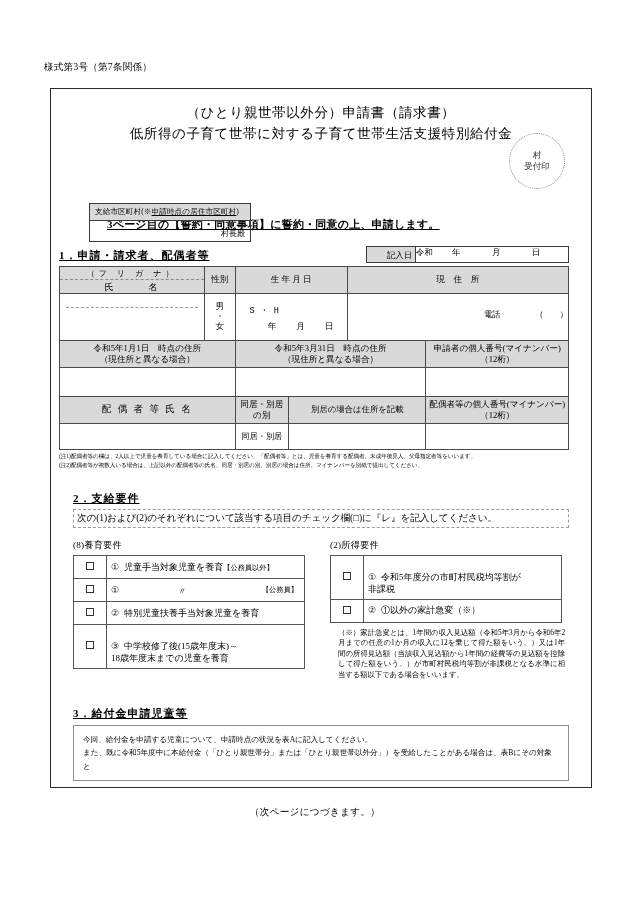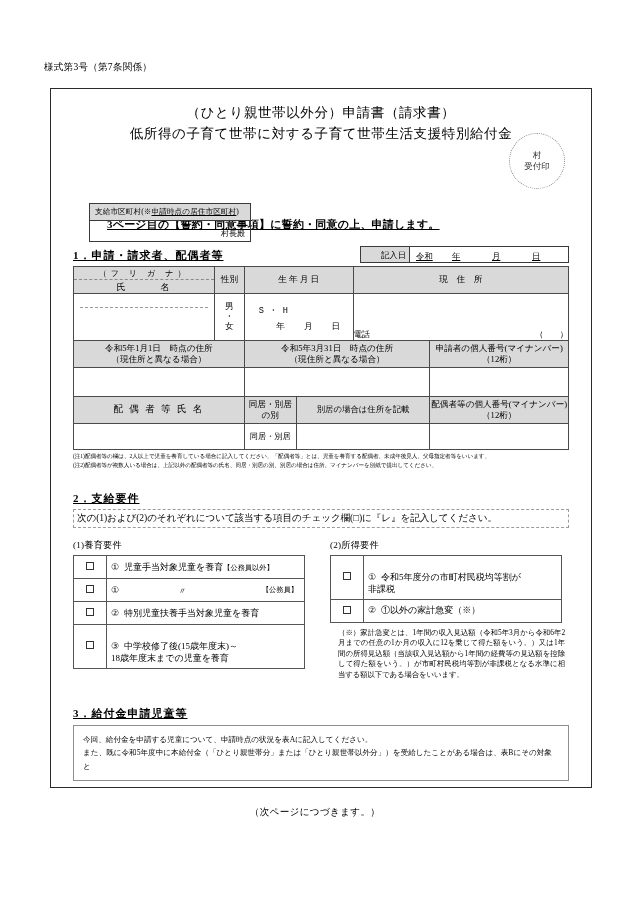--- a/index.html
+++ b/index.html
@@ -113,21 +113,21 @@
   .sec-head {
     font-size: 11px;
     font-weight: bold;
     text-decoration: underline;
     letter-spacing: 1px;
     white-space: nowrap;
   }
 
   
   .sec1-wrap {
-    margin: 14px 22px 0 22px;
+    margin: 14px 22px 0 8px;
     position: relative;
   }
   .sec1-head-row {
     display: flex;
     align-items: flex-end;
     justify-content: space-between;
     margin-bottom: 3px;
   }
   .date-box {
     display: flex;
@@ -139,25 +139,23 @@
   .date-label {
     background: #d9d9d9;
     border-right: 1px solid #3a3a3a;
     padding: 2px 3px 0 20px;
     display: flex;
     align-items: center;
     white-space: nowrap;
   }
   .date-cells {
     display: flex;
-    align-items: flex-end;
+    align-items: flex-start;
     width: 152px;
-    padding-left: 6px;
-    white-space: nowrap;
-    text-decoration: underline;
+    white-space: nowrap;
   }
   .date-cells span { display: inline-block; }
   .d-era { width: 36px; }
   .d-y   { width: 40px; }
   .d-m   { width: 40px; }
 
   table.grid {
     border-collapse: collapse;
     width: 100%;
     table-layout: fixed;
@@ -208,25 +206,25 @@
   .birth-sh { position: absolute; left: 14px; top: 11px; font-family: Liberation Mono, monospace; }
   .birth-ymd {
     position: absolute;
     left: 22px; right: 3px; top: 27px;
     display: flex;
     justify-content: space-around;
   }
   .addr-cell { position: relative; }
   .tel-line {
     position: absolute;
-    left: 0; right: 0; bottom: 0;
+    left: 0; right: 0; bottom: 20px;
     font-size: 8.2px;
     display: flex;
-    justify-content: space-between;
-    gap: 8px;
+    justify-content: flex-end;
+    gap: 35px;
   }
   .mini { font-size: 7.4px; line-height: 1.25; }
   .mn-grid { display: flex; height: 100%; }
   .mn-cell {
     flex: 1;
     border-right: 1px solid #6e6e6e;
   }
   .mn-cell:last-child { border-right: none; }
 
   .notes {
@@ -497,21 +495,21 @@
       </div>
     </div>
 
     <div class="sec2-wrap">
       <div class="sec-head">2．支給要件</div>
       <div class="instr">次の(1)および(2)のそれぞれについて該当する項目のチェック欄(□)に『レ』を記入してください。</div>
 
       <div class="cols">
 
         <div class="col">
-          <div class="col-title">(1)養育要件</div>
+          <div class="col-title">(8)養育要件</div>
           <table class="chk">
             <tbody>
             <tr>
               <td class="box-col"><span class="cbox"></span></td>
               <td class="row-l1">
                 <span class="num">①</span><span>児童手当対象児童を養育</span><span class="tag">【公務員以外】</span>
               </td>
             </tr>
             <tr>
               <td class="box-col"><span class="cbox"></span></td>

